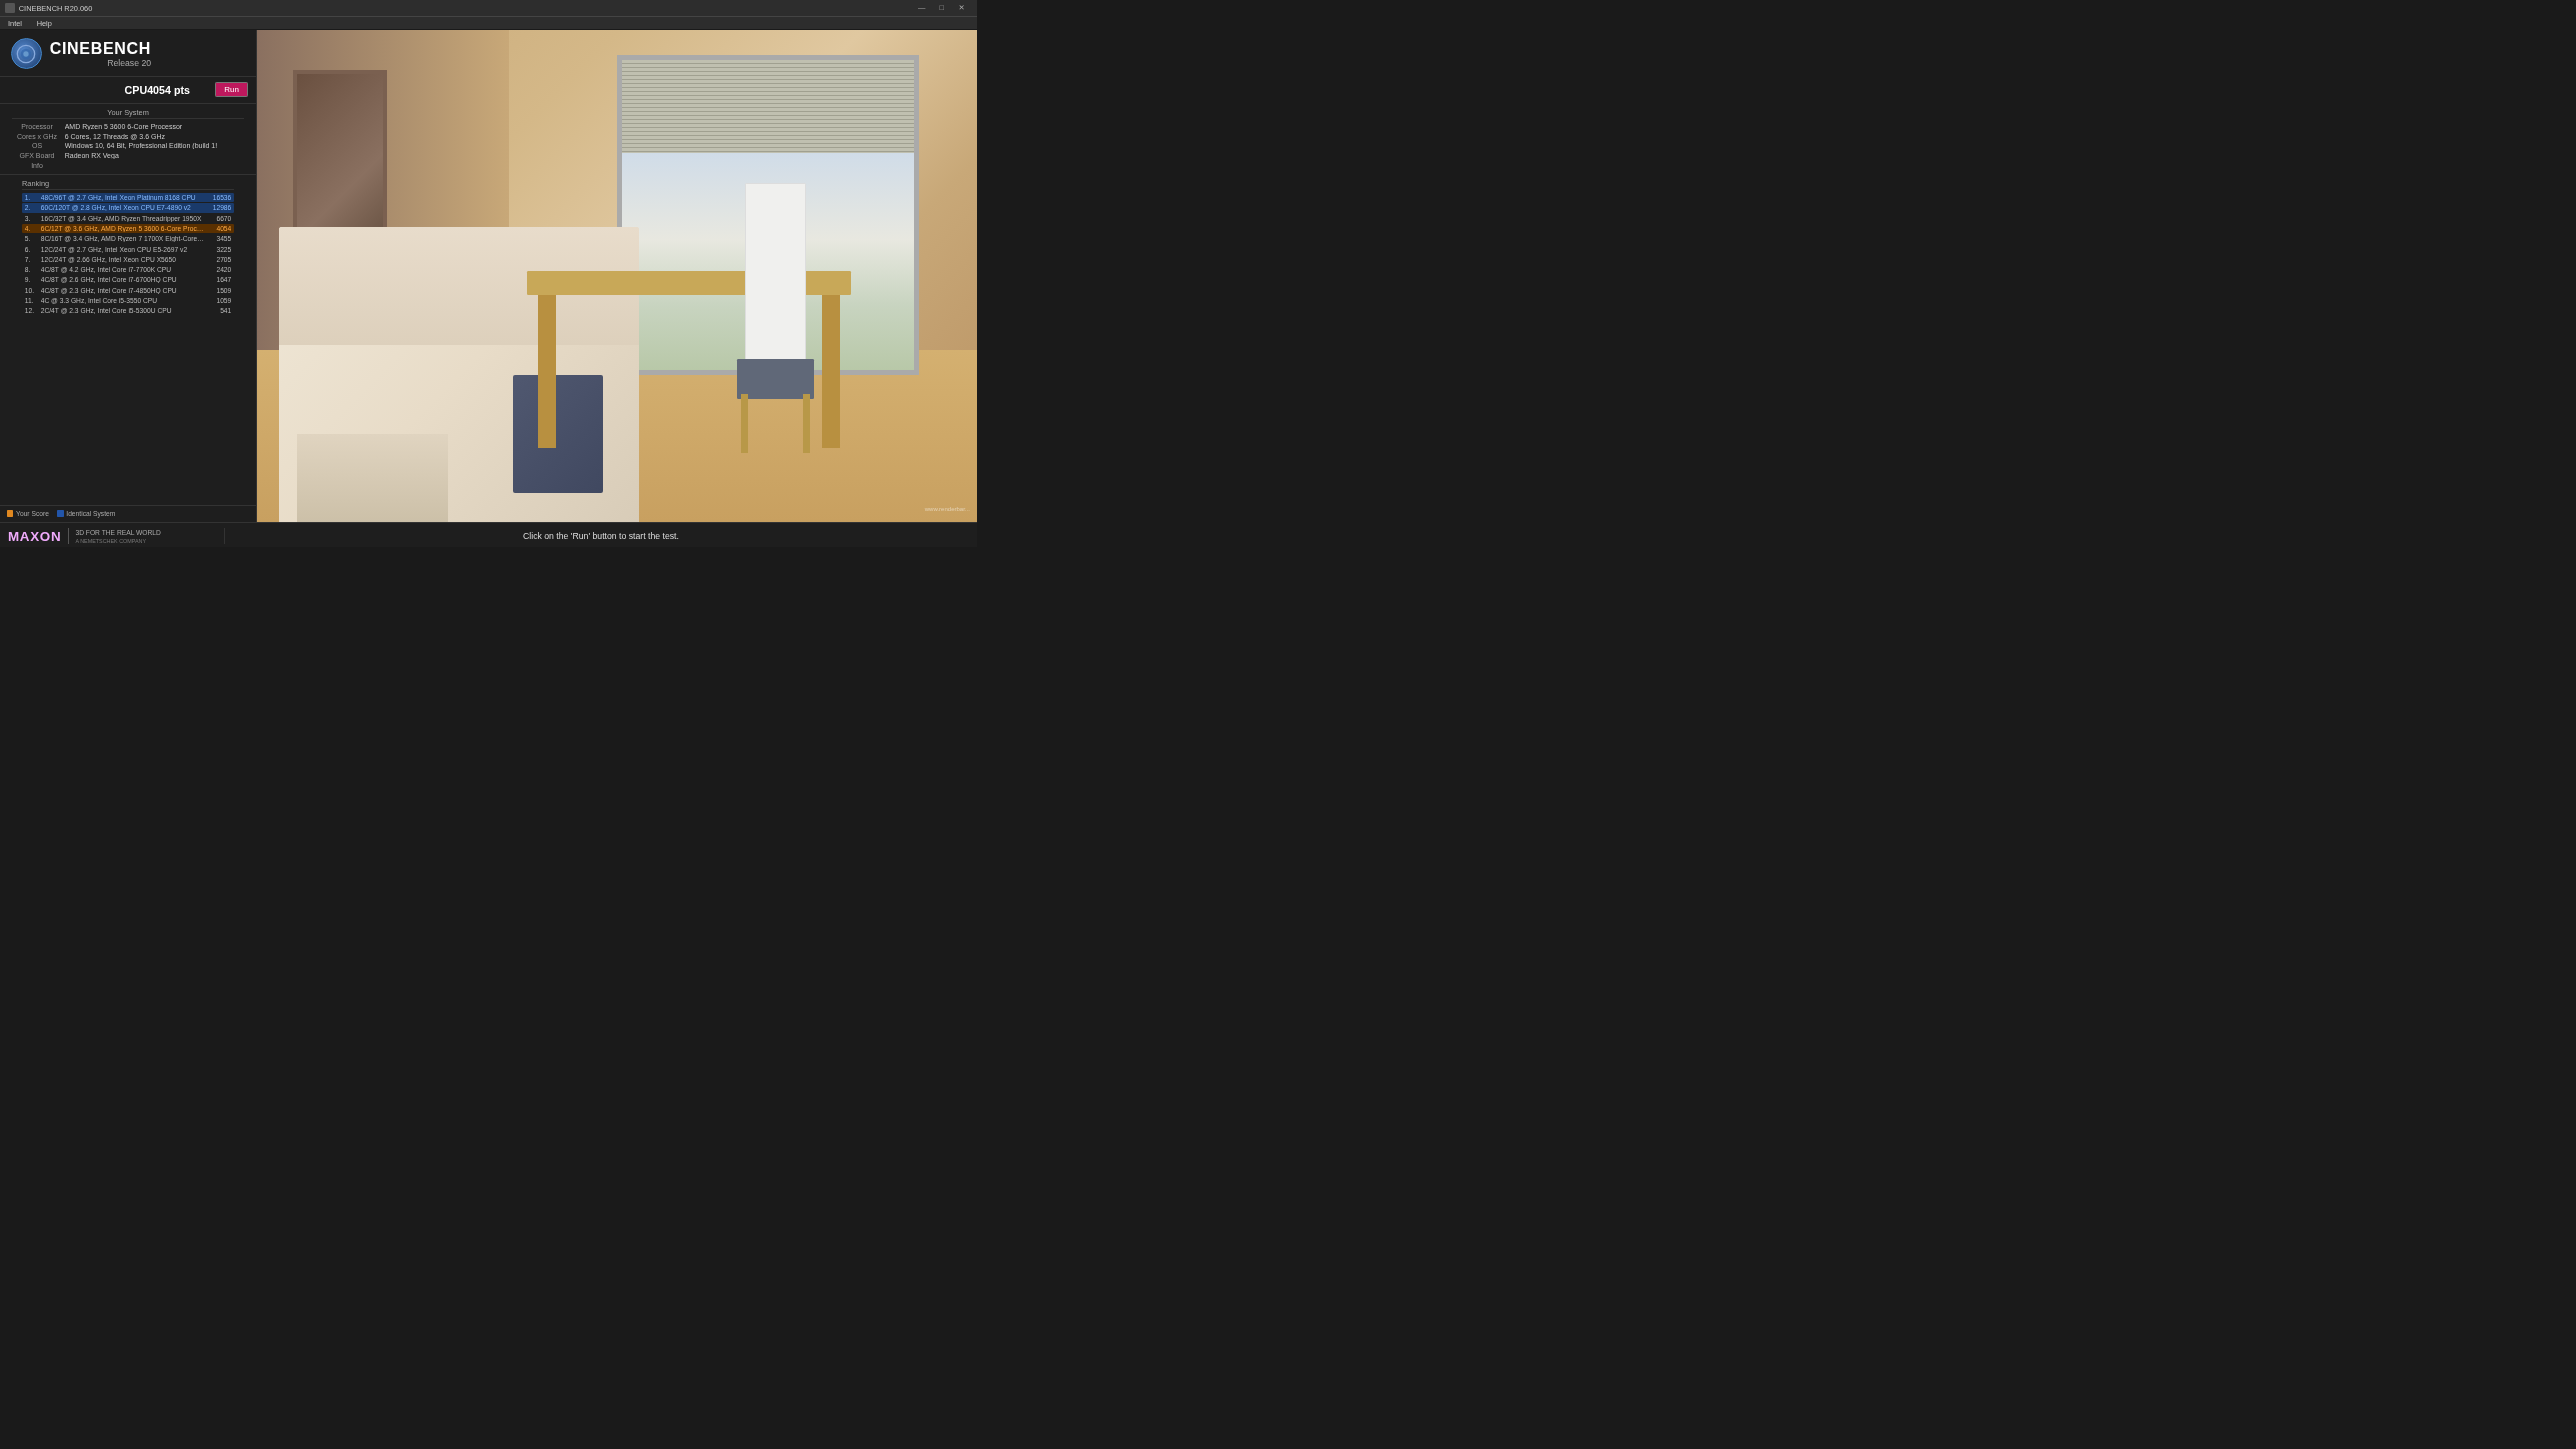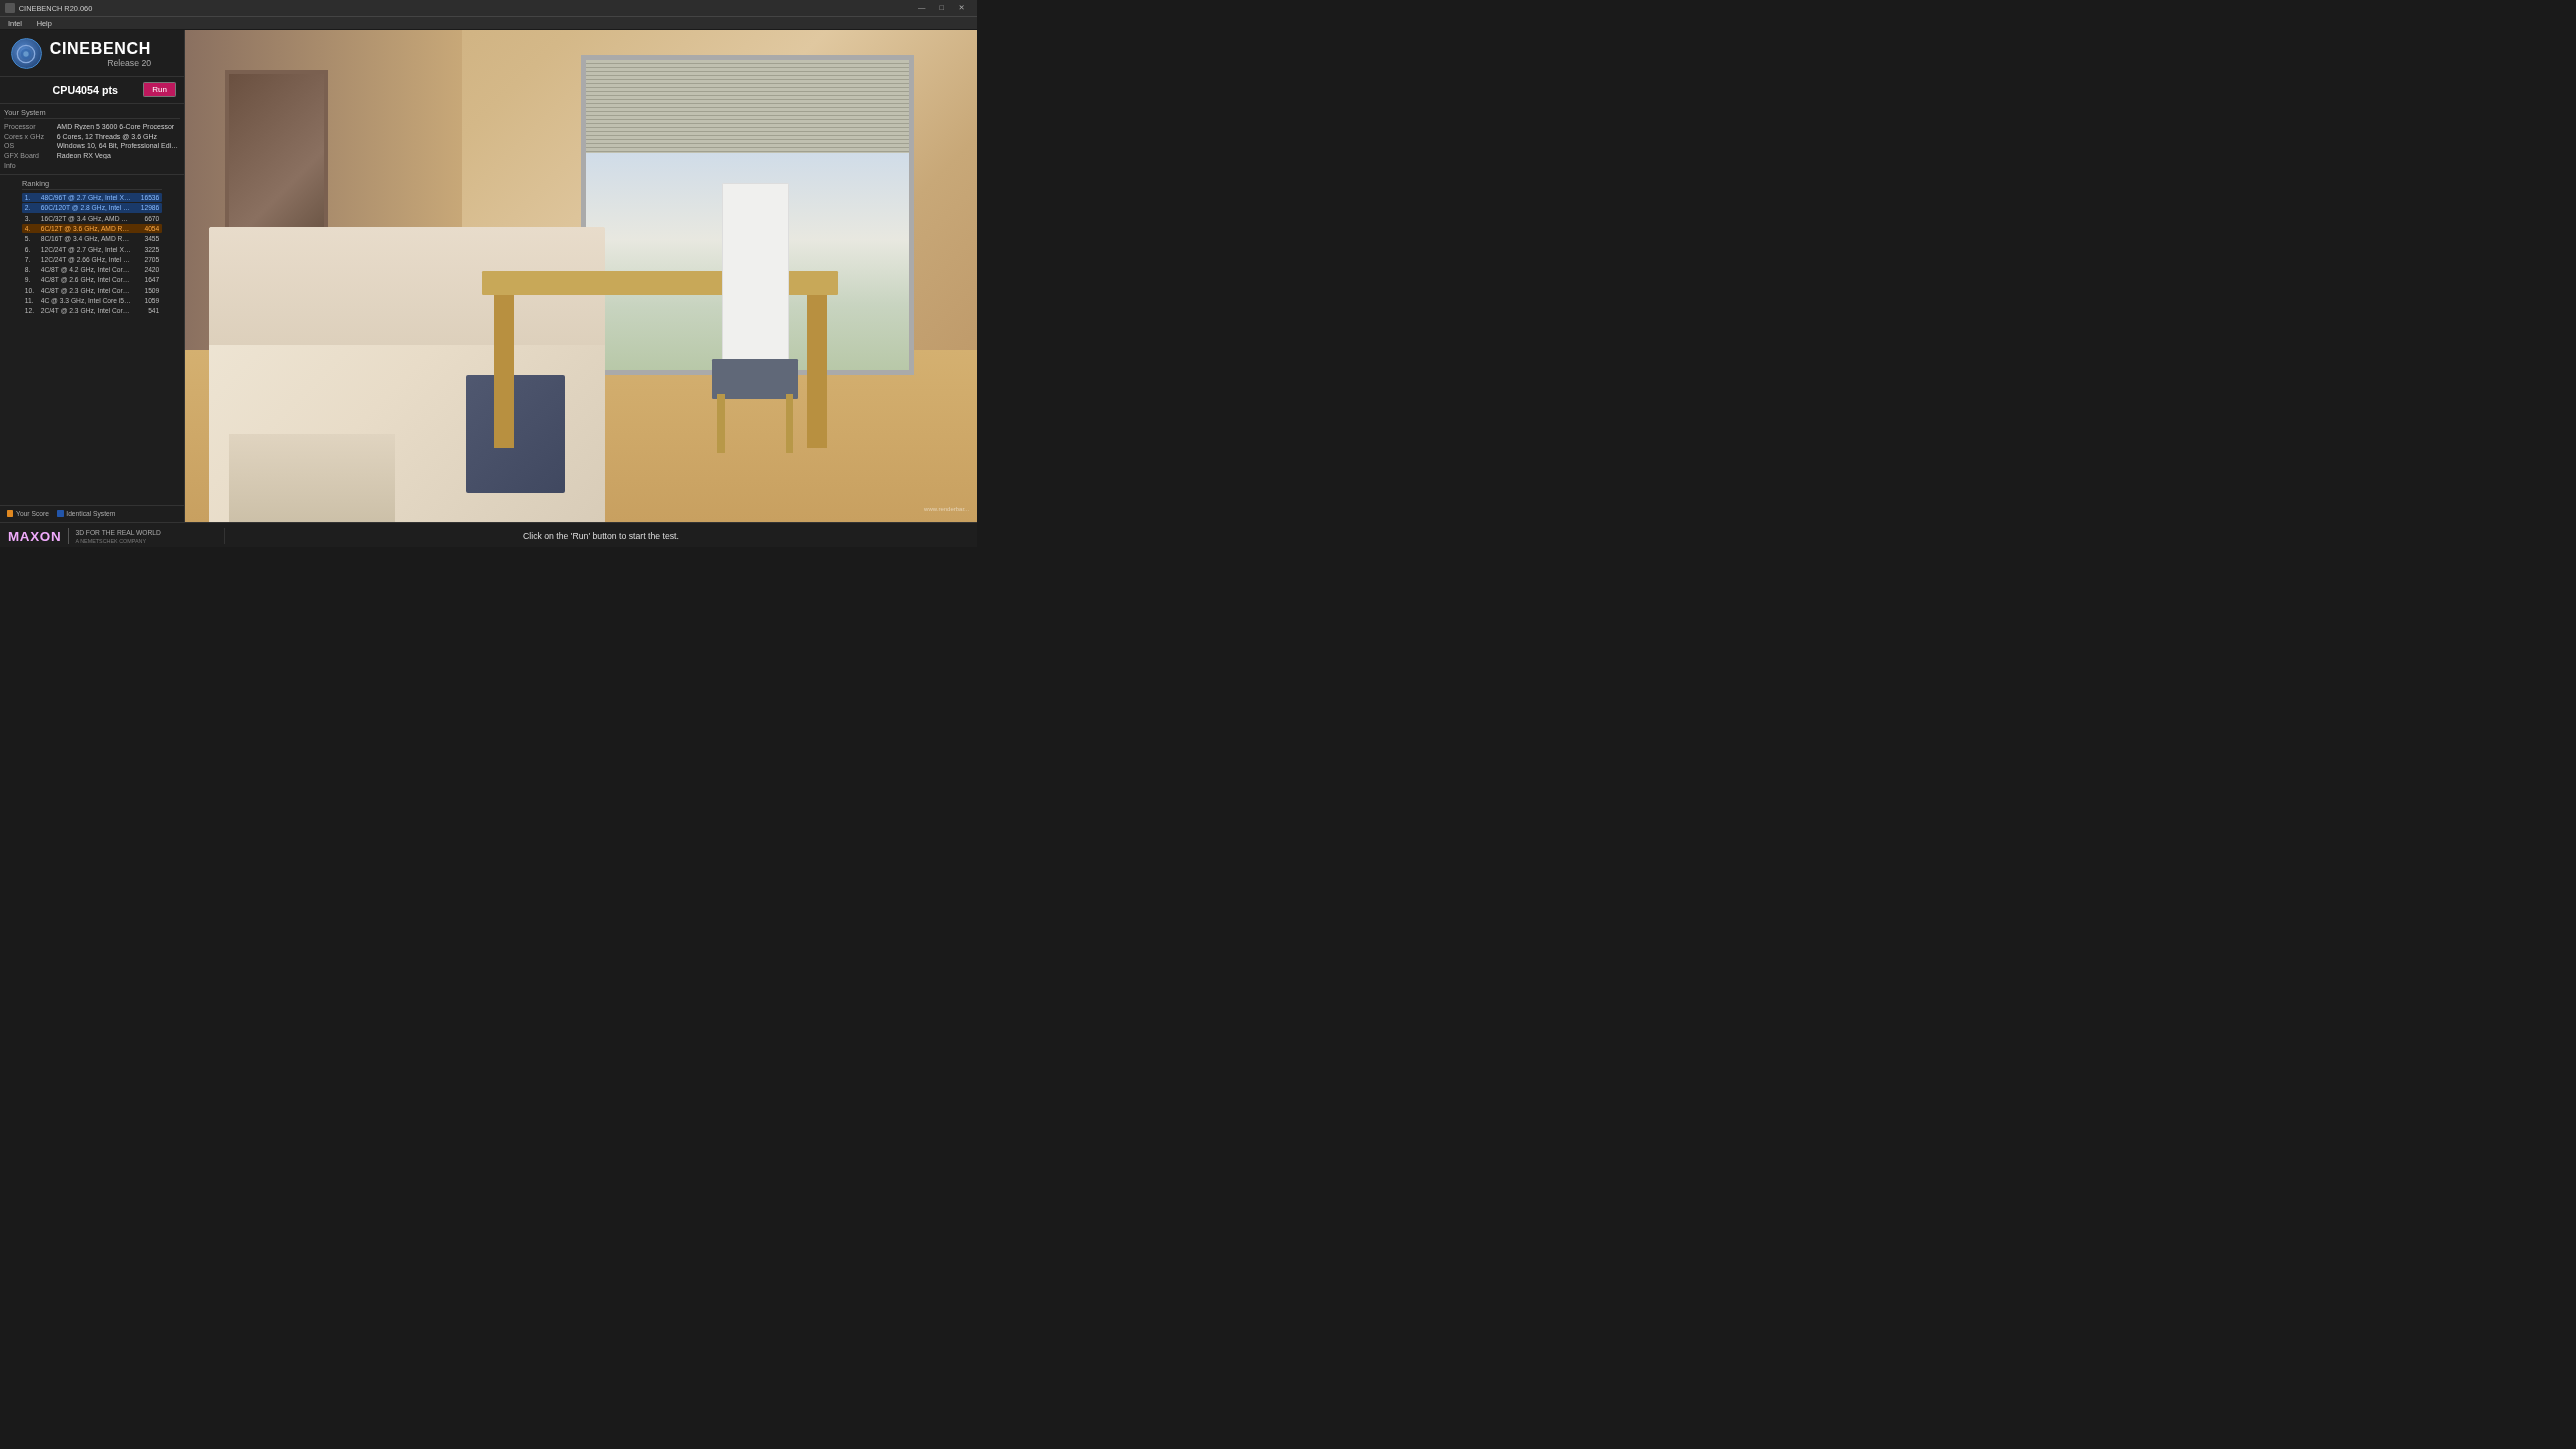--- a/index.html
+++ b/index.html
@@ -70,21 +70,21 @@
     }
 
     
     .app-body {
       display: flex;
       height: calc(547px - 14.8px - 13.4px - 27px);
     }
 
     
     .left-panel {
-      width: 185px;
+      width: 257px;
       background: #1e1e1e;
       border-right: 0.7px solid #333;
       display: flex;
       flex-direction: column;
       padding-bottom: 2.7px;
     }
 
     
     .logo-area {
       background: #1e1e1e;
@@ -149,22 +149,23 @@
       border: 0.7px solid #777;
       padding: 2px 8px;
       cursor: pointer;
       font-size: 8px;
       border-radius: 1.3px;
       margin-left: 20px;
     }
 
     
     .system-section {
-      padding: 4px 4px;
+      padding: 4px 12px;
       border-bottom: 0.7px solid #333;
+      text-align: center;
     }
     .section-label {
       font-size: 7.4px;
       color: #aaa;
       margin-bottom: 2.7px;
       border-bottom: 0.7px solid #333;
       padding-bottom: 1.3px;
     }
     .info-row {
       display: flex;

